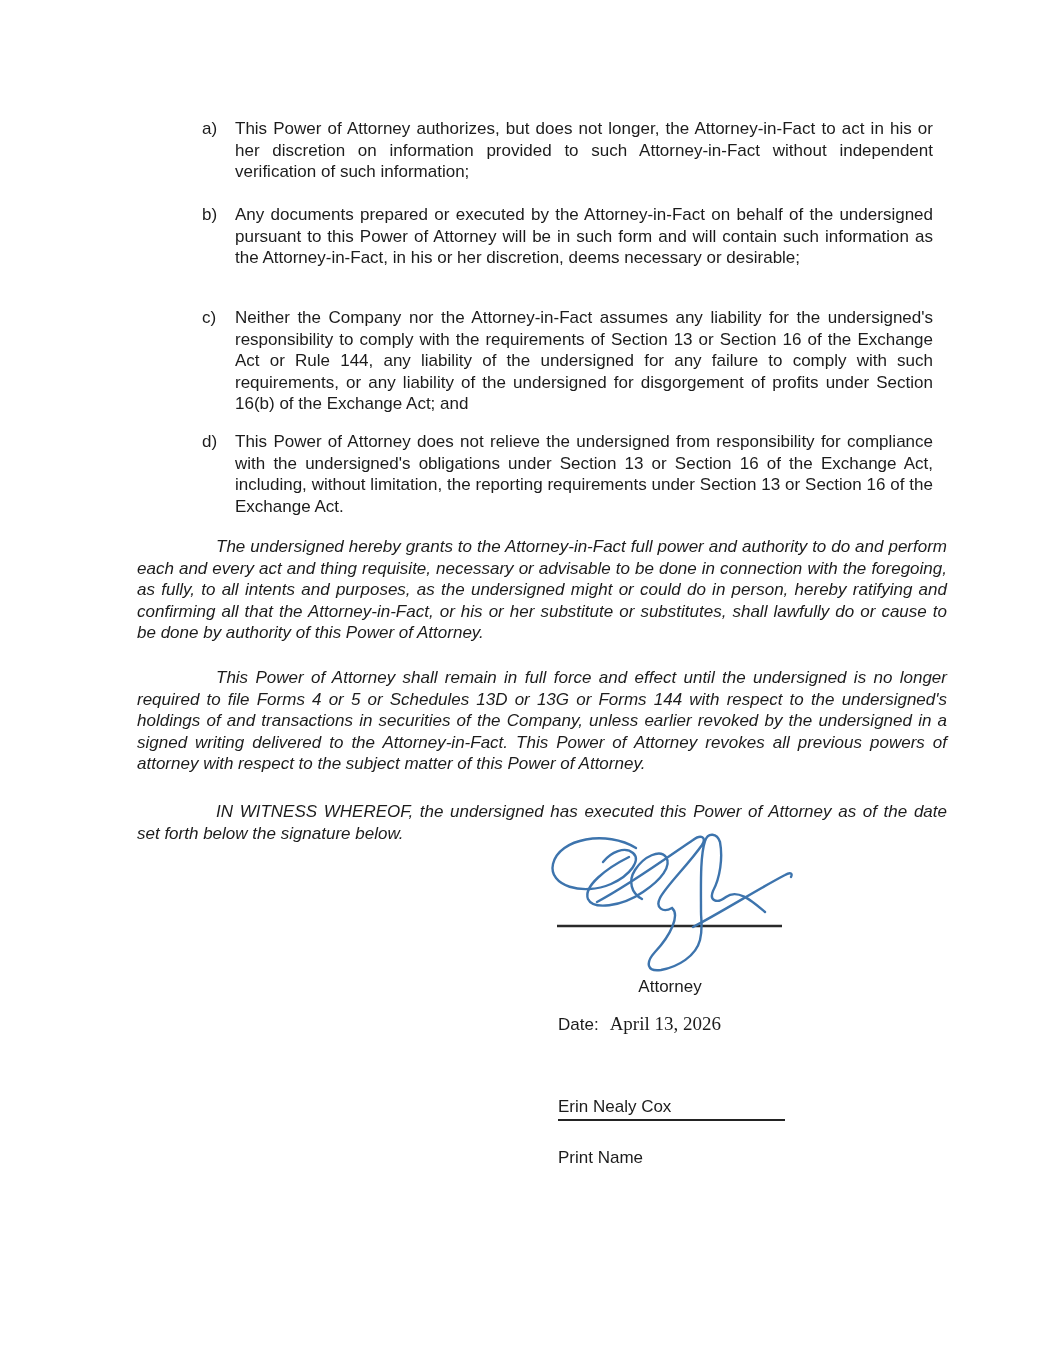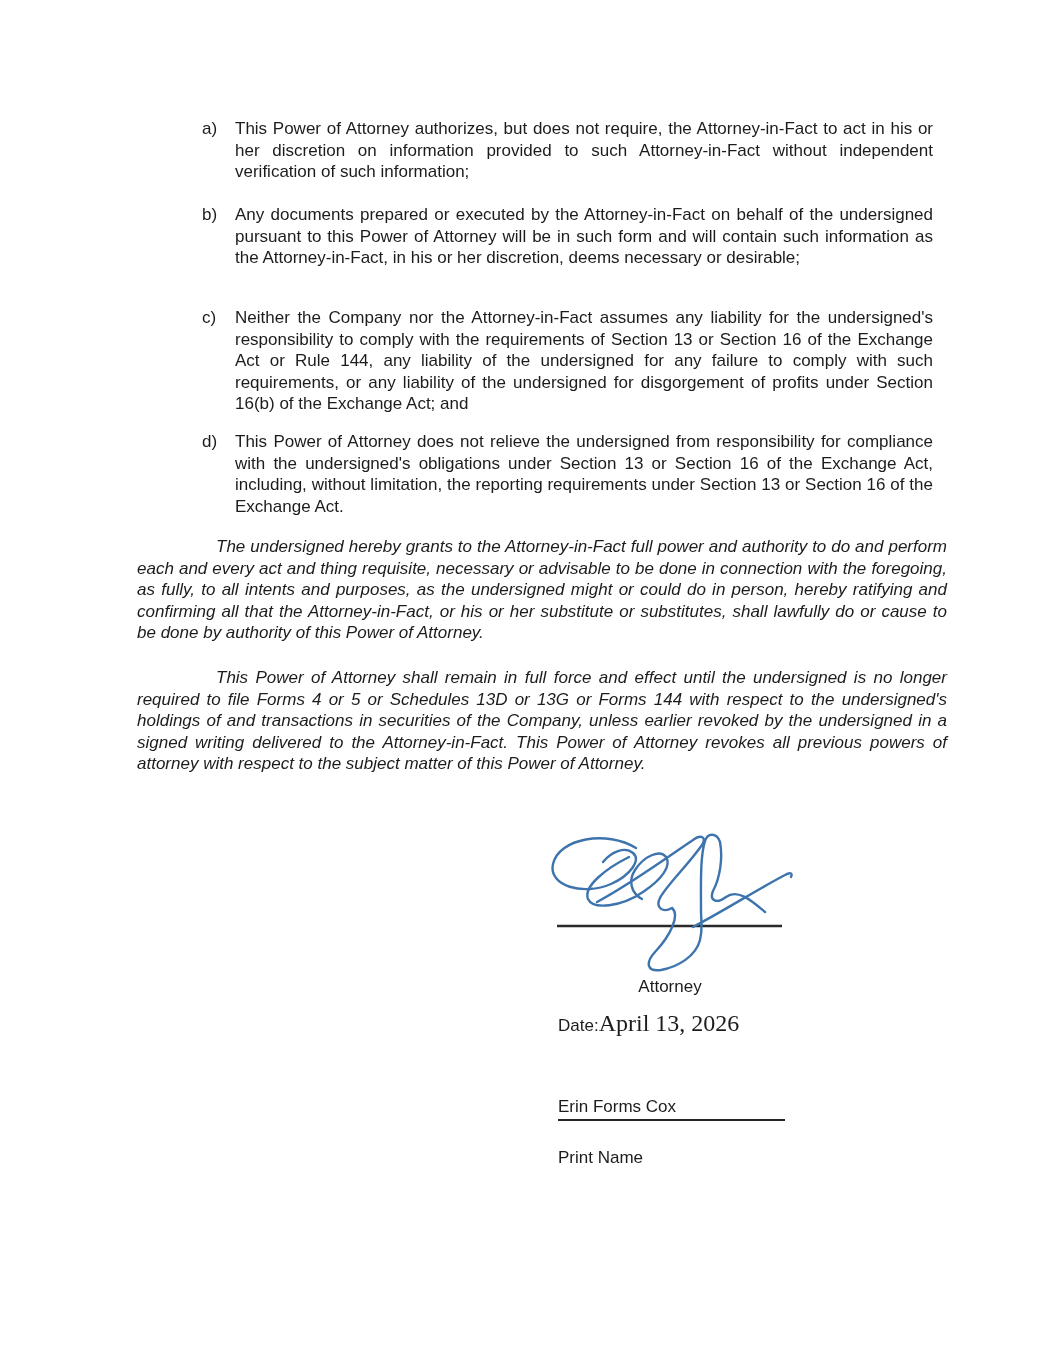--- a/index.html
+++ b/index.html
@@ -13,67 +13,68 @@
     line-height:21.5px;
     overflow:hidden;
   }
   .list-item{position:absolute;left:202px;width:731px;}
   .list-marker{position:absolute;left:0;top:0;}
   .list-text{margin-left:33px;text-align:justify;}
   .body-par{position:absolute;left:137px;width:810px;text-align:justify;text-indent:79px;font-style:italic;}
   .sig-wrap{position:absolute;left:545px;top:828px;width:250px;height:152px;}
   .sig-label{position:absolute;left:545px;top:976px;width:250px;text-align:center;}
   .date-row{position:absolute;left:558px;top:1013px;white-space:nowrap;}
-  .date-value{font-family:"Liberation Serif","DejaVu Serif",serif;font-size:24px;}
+  .date-value{font-family:"Liberation Serif","DejaVu Serif",serif;font-size:19px;margin-left:11px;}
   .print-name{position:absolute;left:558px;top:1096px;width:227px;border-bottom:2px solid #232323;padding-bottom:1px;}
   .print-name-label{position:absolute;left:558px;top:1123px;margin-top:24px;}
 </style>
 </head>
 <body>
 
 <div class="page">
 
   <div class="list-item" style="top:118px;">
     <span class="list-marker">a)</span>
-    <div class="list-text">This Power of Attorney authorizes, but does not require, the Attorney-in-Fact to act in his or her discretion on information provided to such Attorney-in-Fact without independent verification of such information;</div>
+    <div class="list-text">This Power of Attorney authorizes, but does not longer, the Attorney-in-Fact to act in his or her discretion on information provided to such Attorney-in-Fact without independent verification of such information;</div>
   </div>
 
   <div class="list-item" style="top:204px;">
     <span class="list-marker">b)</span>
     <div class="list-text">Any documents prepared or executed by the Attorney-in-Fact on behalf of the undersigned pursuant to this Power of Attorney will be in such form and will contain such information as the Attorney-in-Fact, in his or her discretion, deems necessary or desirable;</div>
   </div>
 
   <div class="list-item" style="top:307px;">
     <span class="list-marker">c)</span>
     <div class="list-text">Neither the Company nor the Attorney-in-Fact assumes any liability for the undersigned's responsibility to comply with the requirements of Section 13 or Section 16 of the Exchange Act or Rule 144, any liability of the undersigned for any failure to comply with such requirements, or any liability of the undersigned for disgorgement of profits under Section 16(b) of the Exchange Act; and</div>
   </div>
 
   <div class="list-item" style="top:431px;">
     <span class="list-marker">d)</span>
     <div class="list-text">This Power of Attorney does not relieve the undersigned from responsibility for compliance with the undersigned's obligations under Section 13 or Section 16 of the Exchange Act, including, without limitation, the reporting requirements under Section 13 or Section 16 of the Exchange Act.</div>
   </div>
 
   <div class="body-par" style="top:536px;">The undersigned hereby grants to the Attorney-in-Fact full power and authority to do and perform each and every act and thing requisite, necessary or advisable to be done in connection with the foregoing, as fully, to all intents and purposes, as the undersigned might or could do in person, hereby ratifying and confirming all that the Attorney-in-Fact, or his or her substitute or substitutes, shall lawfully do or cause to be done by authority of this Power of Attorney.</div>
   <div class="body-par" style="top:667px;">This Power of Attorney shall remain in full force and effect until the undersigned is no longer required to file Forms 4 or 5 or Schedules 13D or 13G or Forms 144 with respect to the undersigned's holdings of and transactions in securities of the Company, unless earlier revoked by the undersigned in a signed writing delivered to the Attorney-in-Fact. This Power of Attorney revokes all previous powers of attorney with respect to the subject matter of this Power of Attorney.</div>
+  <div class="body-par" style="top:801px;">IN WITNESS WHEREOF, the undersigned has executed this Power of Attorney as of the date set forth below the signature below.</div>
 
   <div class="sig-wrap">
     <svg width="250" height="152" viewBox="0 0 250 152">
 
       <line x1="12" y1="98" x2="237" y2="98" stroke="#2a2a2a" stroke-width="2.6"></line>
 
       <g fill="none" stroke="#3d74ad" stroke-width="2.4" stroke-linecap="round">
         <path d="M91,20 C62,2 14,10 8,36 C3,58 38,68 66,56 C86,47 96,32 88,25 C80,18 66,24 58,34"></path>
         <path d="M84,29 C62,40 38,58 43,71 C48,82 76,79 98,64 C116,52 127,38 121,29 C115,21 99,28 90,42 C83,53 86,65 97,71"></path>
         <path d="M52,74 C86,56 130,24 148,12 C156,6 162,9 157,17 C143,37 121,58 115,70 C110,80 118,85 127,80 C135,87 126,107 110,124 C100,135 102,144 116,142 C133,139 151,128 155,112 C158,100 156,92 156,84 C156,58 155,28 160,13 C163,4 172,5 175,14 C178,30 175,50 168,63 C164,73 172,76 181,69 C193,60 208,74 220,84"></path>
         <path d="M148,99 C175,85 215,60 240,47 C245,44 248,45 246,49"></path>
       </g>
     </svg>
   </div>
   <div class="sig-label">Attorney</div>
 
   <div class="date-row">
     <span>Date:</span><span class="date-value">April 13, 2026</span>
   </div>
 
-  <div class="print-name">Erin Forms Cox</div>
+  <div class="print-name">Erin Nealy Cox</div>
   <div class="print-name-label">Print Name</div>
 
 </div>
 
 </body></html>

